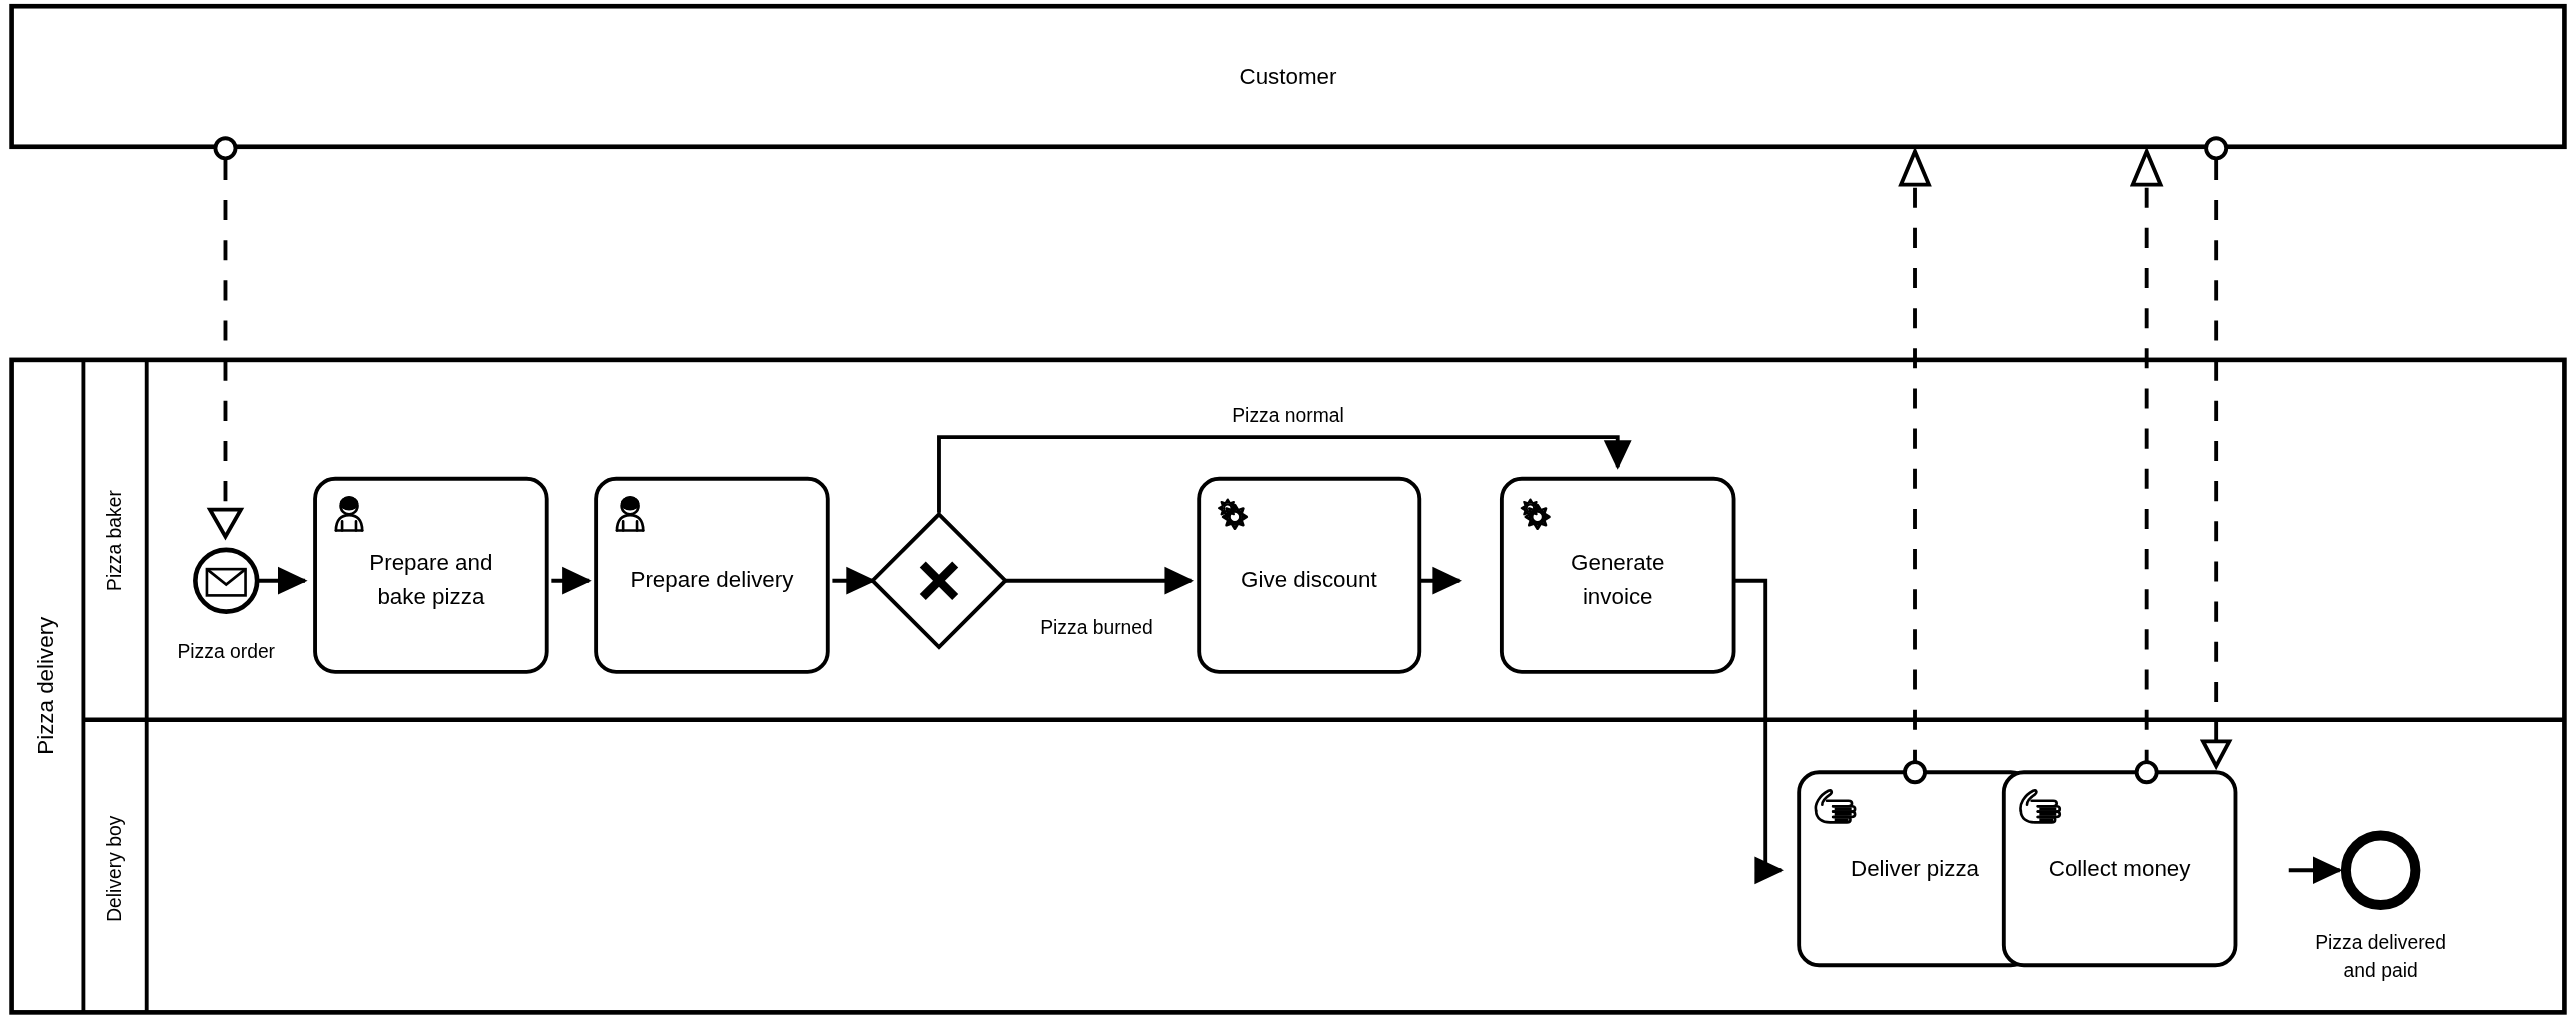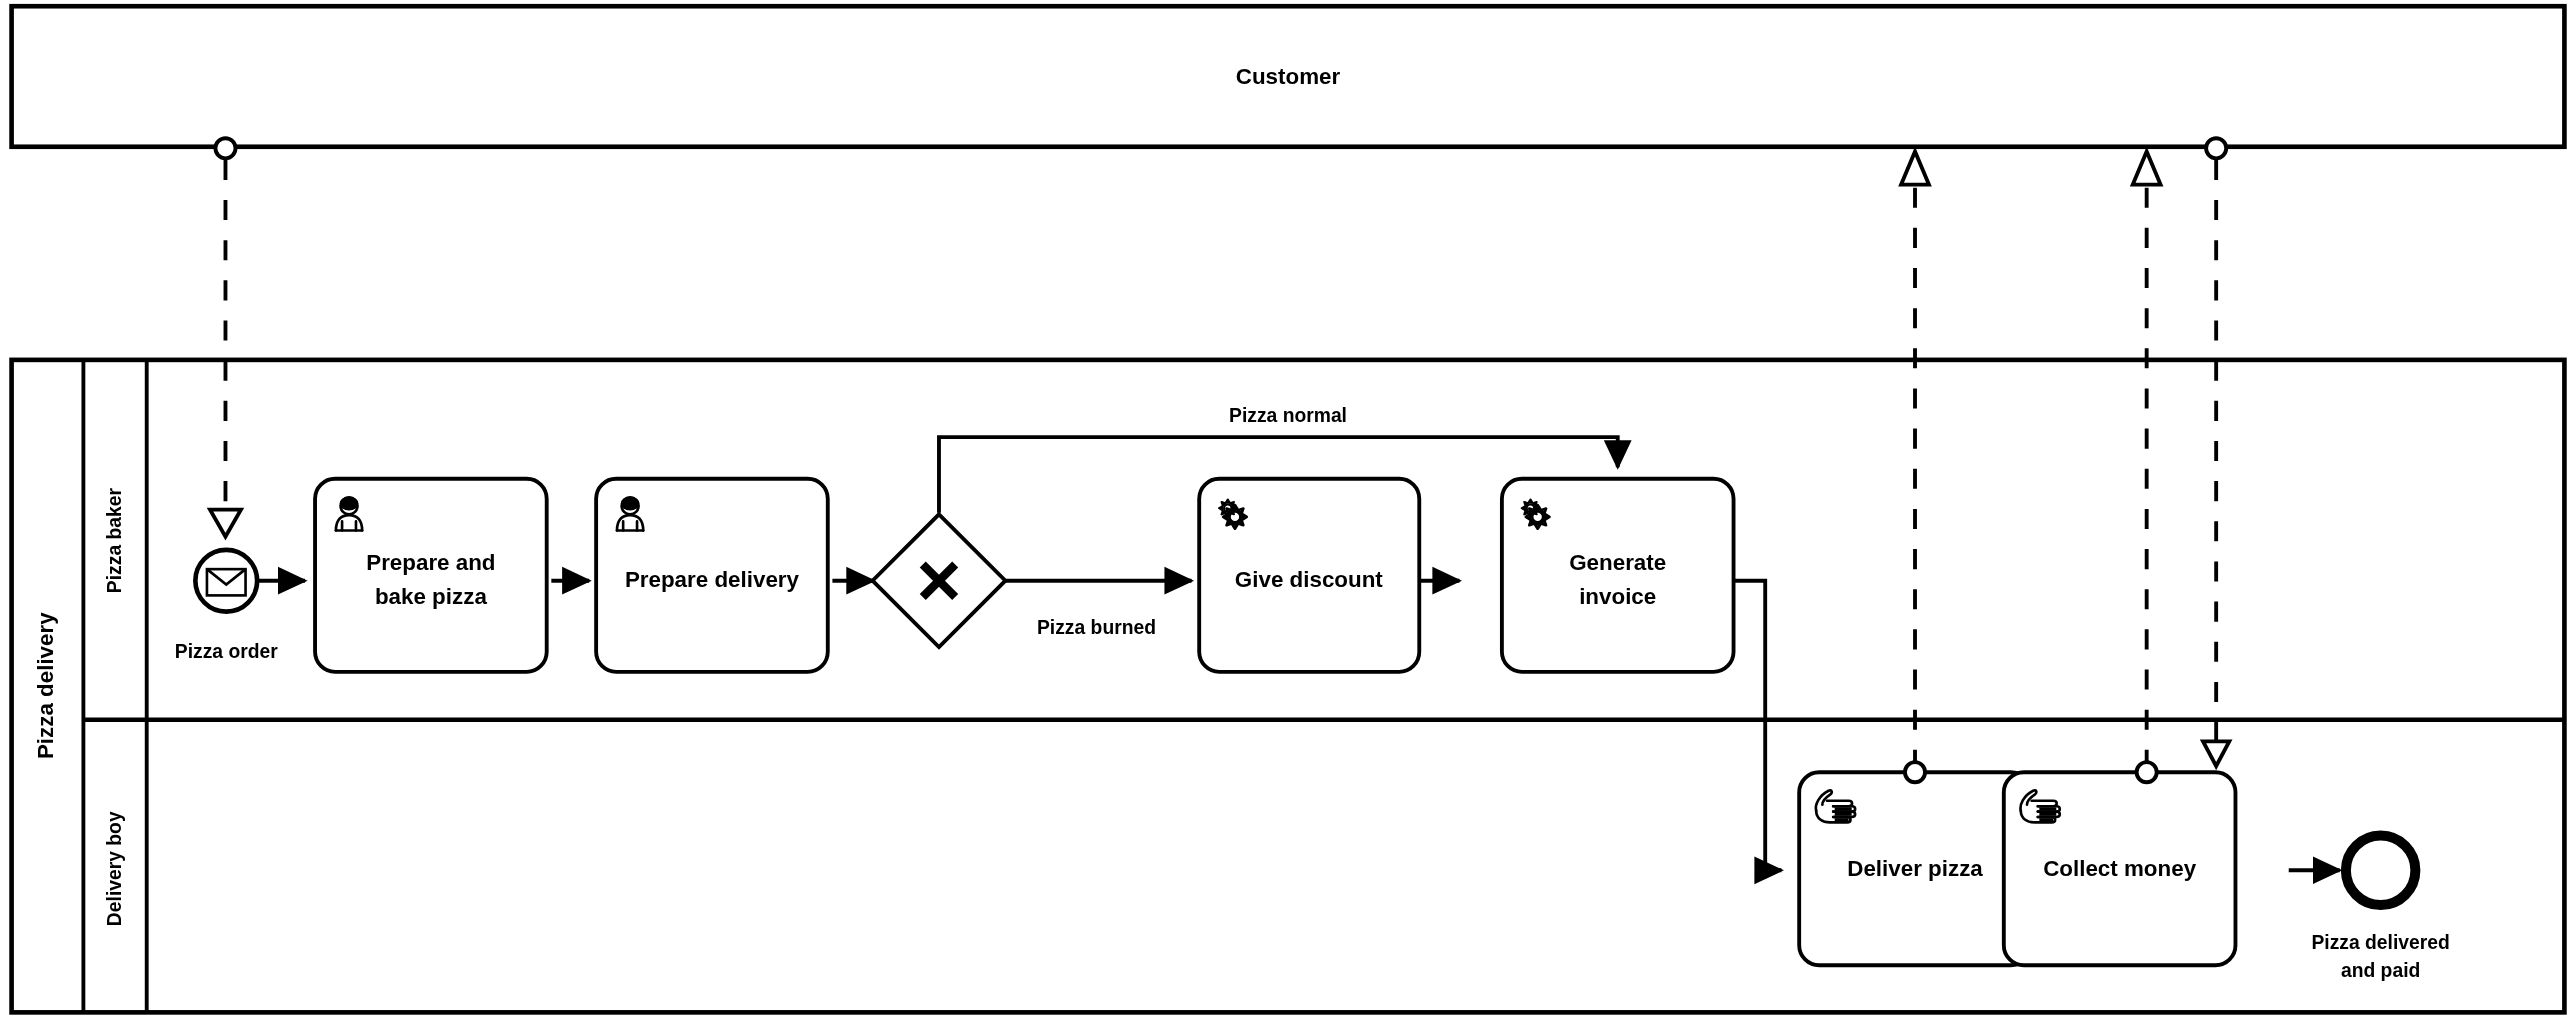--- a/index.html
+++ b/index.html
@@ -10,21 +10,20 @@
   }
   body {
     font-family: "Liberation Sans", sans-serif;
   }
   #canvas-wrap {
     position: relative;
     width: 2576px;
     height: 1024px;
     background: #ffffff;
     overflow: hidden;
-    font-weight: bold;
   }
   svg.bpmn {
     position: absolute;
     top: 0;
     left: 0;
     width: 2576px;
     height: 1024px;
     display: block;
   }
   .pool-rect,

